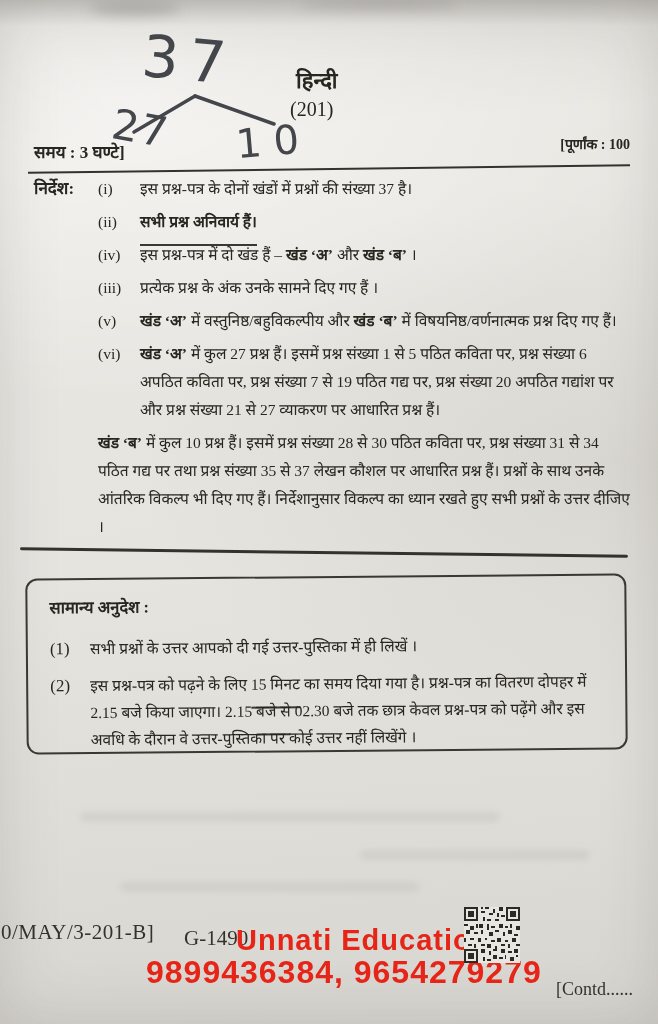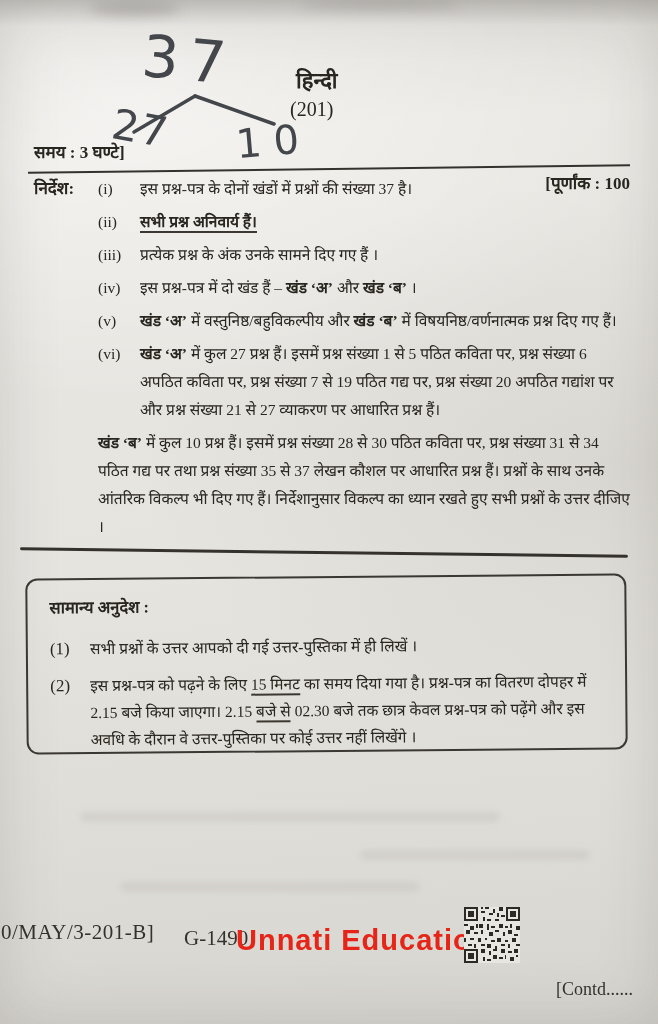--- a/index.html
+++ b/index.html
@@ -14,41 +14,41 @@
     box-shadow:inset 0 0 60px rgba(90,85,78,.18);
   }
   .topshade{position:absolute;left:0;top:0;width:100%;height:26px;
     background:linear-gradient(180deg,rgba(110,106,100,.28),rgba(110,106,100,0));}
   .smudge{position:absolute;border-radius:50%;filter:blur(6px);}
 
   
   .subject{position:absolute;left:296px;top:64px;font-size:22px;font-weight:bold;}
   .paper-code-num{position:absolute;left:290px;top:98px;font-size:20px;}
   .time{position:absolute;left:34px;top:140px;font-size:17px;font-weight:bold;}
-  .marks{position:absolute;right:28px;top:134px;font-size:17px;font-weight:bold;margin-top:37px;}
+  .marks{position:absolute;right:28px;top:134px;font-size:14px;font-weight:bold;}
   .rule{position:absolute;background:#35322d;height:2px;}
   .rule1{left:28px;top:168px;width:602px;transform:rotate(-.7deg);}
   .rule2{left:20px;top:551px;width:608px;transform:rotate(.7deg);height:3px;border-radius:2px;}
 
   
   .hand{color:#43464a;font-family:"DejaVu Sans",sans-serif;}
   .hw-total{position:absolute;left:142px;top:26px;font-size:58px;letter-spacing:10px;transform:rotate(5deg);}
   .hw-left{position:absolute;left:112px;top:104px;font-size:42px;letter-spacing:2px;transform:rotate(10deg);}
   .hw-right{position:absolute;left:236px;top:118px;font-size:40px;letter-spacing:12px;transform:rotate(-5deg);}
   .hw-lines{position:absolute;left:100px;top:80px;}
 
   
   .instructions{position:absolute;left:34px;top:175px;width:598px;font-size:15.5px;line-height:28px;}
   .instr-head{position:absolute;left:0;top:0;font-weight:bold;font-size:17px;}
   .instr-list{margin-left:64px;}
   .instr-item{display:flex;margin-bottom:5px;}
   .instr-item .num{flex:0 0 42px;}
   .instr-item .txt{flex:1;}
   .seg-b{font-weight:bold;}
-  .seg-u{border-bottom:2px solid #3c3831;padding-bottom:1px;margin-top:28px;}
+  .seg-u{border-bottom:2px solid #3c3831;padding-bottom:14px;margin-top:28px;}
 
   
   .genbox{position:absolute;left:26px;top:576px;width:601px;height:176px;
     border:2.5px solid #3b3833;border-radius:12px;transform:rotate(-.5deg);
     padding:14px 22px 0 22px;box-sizing:border-box;font-size:15.5px;line-height:27px;}
   .gen-head{font-weight:bold;font-size:16.5px;margin-bottom:14px;}
   .gen-item{display:flex;margin-bottom:10px;}
   .gen-item .num{flex:0 0 40px;font-size:17px;}
   .gen-item .txt{flex:1;}
 
@@ -91,26 +91,26 @@
     <div class="instr-list">
       <div class="instr-item">
         <span class="num">(i)</span>
         <span class="txt"><span>इस प्रश्न-पत्र के दोनों खंडों में प्रश्नों की संख्या 37 है।</span></span>
       </div>
       <div class="instr-item">
         <span class="num">(ii)</span>
         <span class="txt"><span class="seg-b seg-u">सभी प्रश्न अनिवार्य हैं।</span></span>
       </div>
       <div class="instr-item">
+        <span class="num">(iv)</span>
+        <span class="txt"><span>इस प्रश्न-पत्र में दो खंड हैं – </span><span class="seg-b">खंड ‘अ’</span><span> और </span><span class="seg-b">खंड ‘ब’</span><span> ।</span></span>
+      </div>
+      <div class="instr-item">
         <span class="num">(iii)</span>
         <span class="txt"><span>प्रत्येक प्रश्न के अंक उनके सामने दिए गए हैं ।</span></span>
-      </div>
-      <div class="instr-item">
-        <span class="num">(iv)</span>
-        <span class="txt"><span>इस प्रश्न-पत्र में दो खंड हैं – </span><span class="seg-b">खंड ‘अ’</span><span> और </span><span class="seg-b">खंड ‘ब’</span><span> ।</span></span>
       </div>
       <div class="instr-item">
         <span class="num">(v)</span>
         <span class="txt"><span class="seg-b">खंड ‘अ’</span><span> में वस्तुनिष्ठ/बहुविकल्पीय और </span><span class="seg-b">खंड ‘ब’</span><span> में विषयनिष्ठ/वर्णनात्मक प्रश्न दिए गए हैं।</span></span>
       </div>
       <div class="instr-item">
         <span class="num">(vi)</span>
         <span class="txt"><span class="seg-b">खंड ‘अ’</span><span> में कुल 27 प्रश्न हैं। इसमें प्रश्न संख्या 1 से 5 पठित कविता पर, प्रश्न संख्या 6 अपठित कविता पर, प्रश्न संख्या 7 से 19 पठित गद्य पर, प्रश्न संख्या 20 अपठित गद्यांश पर और प्रश्न संख्या 21 से 27 व्याकरण पर आधारित प्रश्न हैं।</span></span>
       </div>
       <div class="instr-item">
@@ -133,20 +133,21 @@
     </div>
   </div>
 
   <div class="bleed" style="left:80px;top:812px;width:420px;"></div>
   <div class="bleed" style="left:360px;top:850px;width:230px;"></div>
   <div class="bleed" style="left:120px;top:882px;width:300px;"></div>
 
   <div class="foot-code">70/MAY/3-201-B]</div>
   <div class="foot-g">G-1490</div>
   <div class="wm wm1">Unnati Educations</div>
+  <div class="wm wm2">9899436384, 9654279279</div>
   <div class="contd">[Contd......</div>
 
   <svg class="qr" viewBox="0 0 29 29" shape-rendering="crispEdges">
     <rect x="0" y="0" width="29" height="29" fill="#e8e6e1"></rect>
     <g fill="#2d2a26">
       <path d="M0 0h7v7h-7z M1 1v5h5v-5z" fill-rule="evenodd"></path>
       <rect x="2" y="2" width="3" height="3"></rect>
       <path d="M22 0h7v7h-7z M23 1v5h5v-5z" fill-rule="evenodd"></path>
       <rect x="24" y="2" width="3" height="3"></rect>
       <path d="M0 22h7v7h-7z M1 23v5h5v-5z" fill-rule="evenodd"></path>

